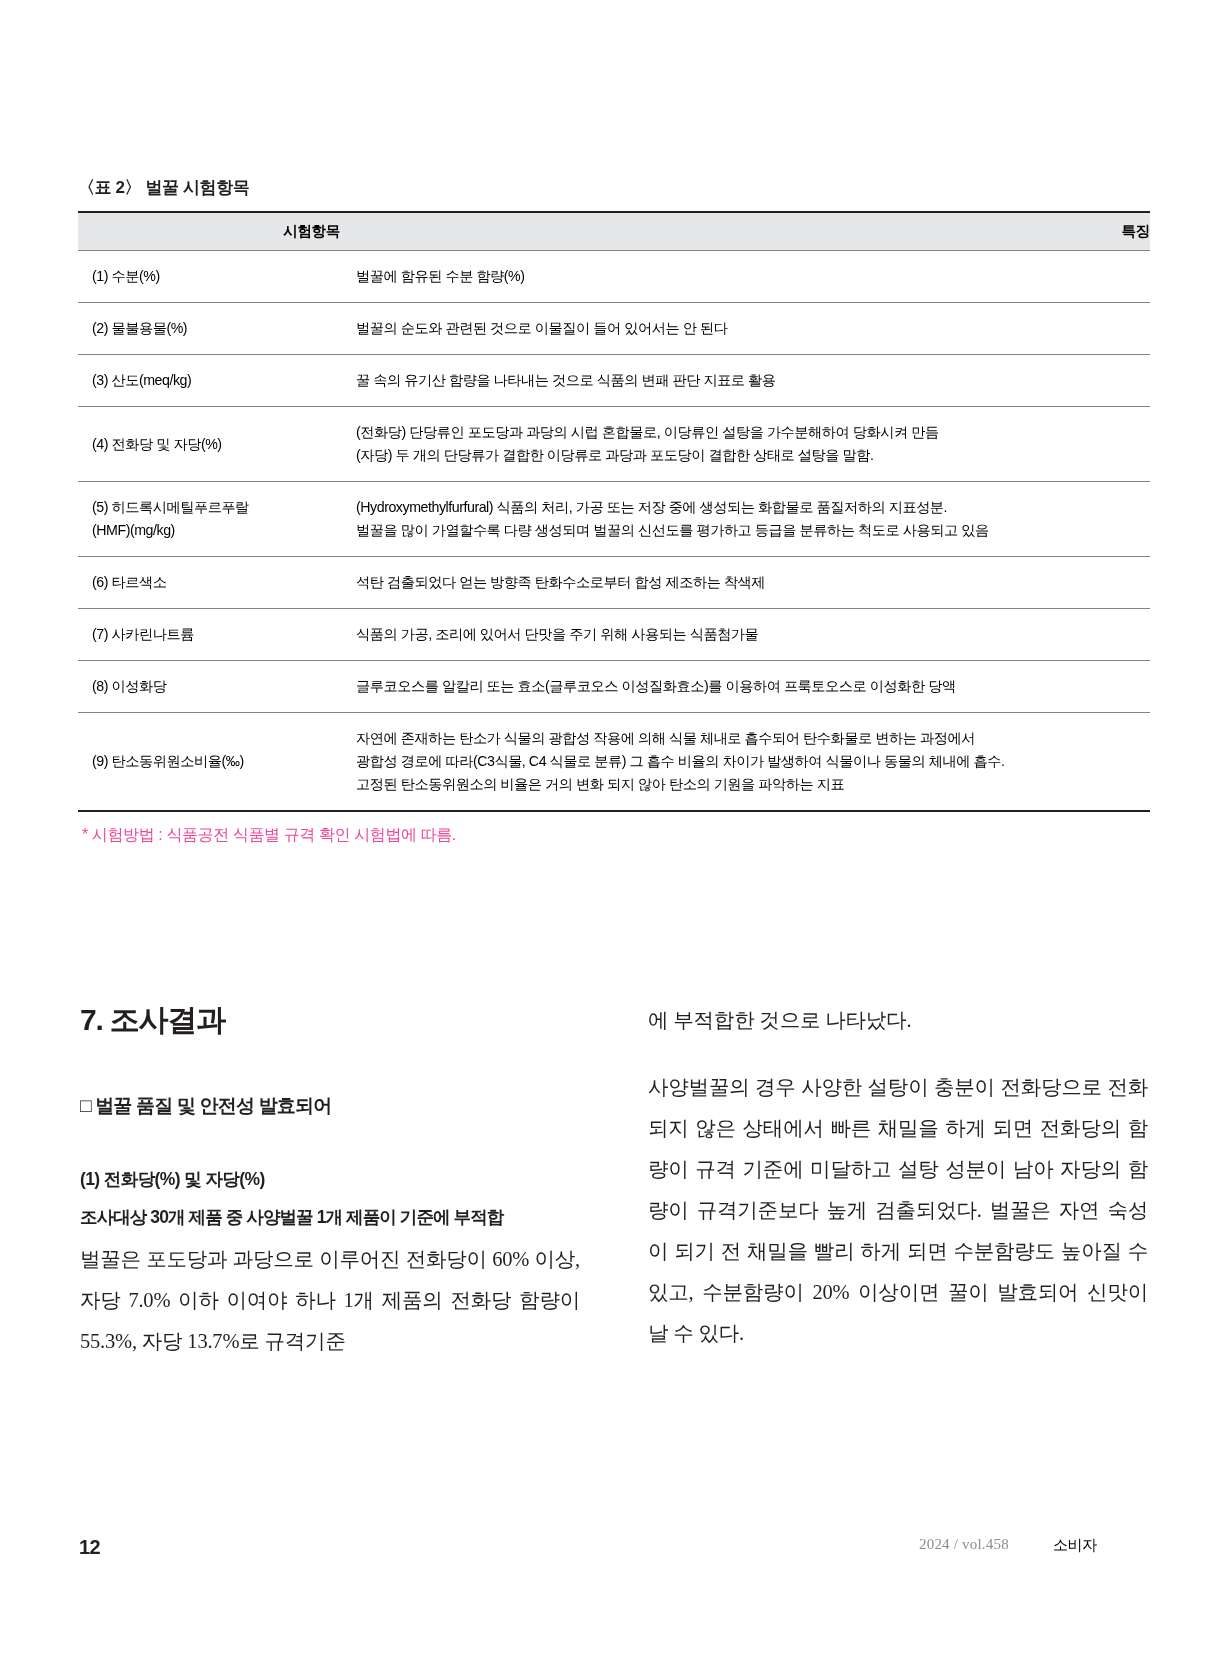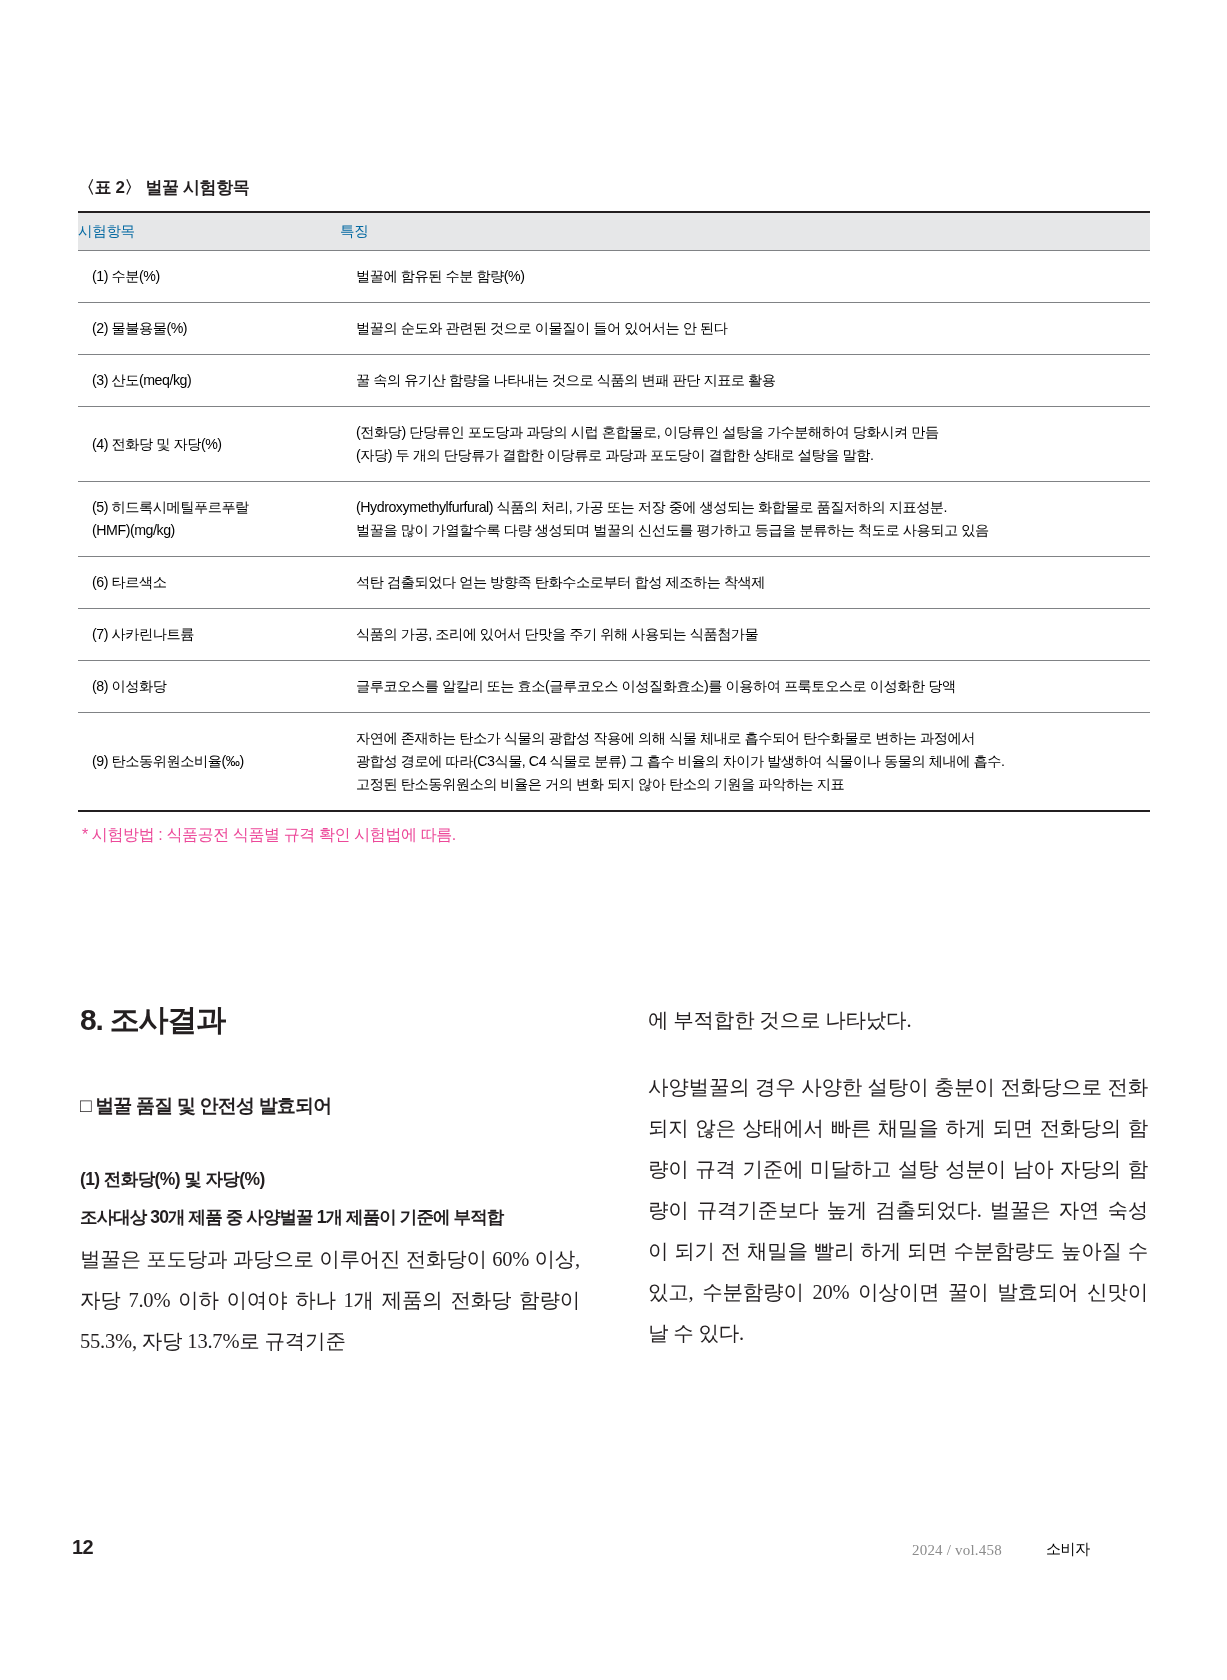--- a/index.html
+++ b/index.html
@@ -40,25 +40,25 @@
   }
 
   table.exam {
     width: 100%;
     border-collapse: collapse;
     table-layout: fixed;
   }
   table.exam thead th {
     background: #e6e7e8;
     font-size: 14.5px;
-    font-weight: 400;
+    font-weight: 700;
     letter-spacing: -0.3px;
     padding: 9px 0 9px 0;
-    text-align: left;
-    color: #0369a1;
+    text-align: right;
+    color: #000000;
     border-top: 2.2px solid #231f20;
     border-bottom: 1.1px solid #808285;
   }
   table.exam thead th.c1 { width: 262px; }
   table.exam tbody td {
     font-size: 14.2px;
     letter-spacing: -0.45px;
     color: #000000;
     border-bottom: 1.1px solid #808285;
     vertical-align: middle;
@@ -131,25 +131,25 @@
     text-justify: inter-character;
     margin: 0 0 26px 0;
     color: #231f20;
   }
   p.body.last { margin-bottom: 16px; }
   .col-right p.body:first-child { margin-top: 0; }
 
   
   .footer {
     position: absolute;
-    left: 72px;
+    left: 79px;
     top: 1536px;
     width: 1070px;
     display: flex;
-    align-items: flex-end;
+    align-items: flex-start;
   }
   .page-number {
     font-size: 20px;
     font-weight: 800;
     color: #231f20;
     letter-spacing: -0.5px;
   }
   .footer-spacer { flex: 1; }
   .issue {
     font-family: "Liberation Serif", "DejaVu Serif", serif;
@@ -223,21 +223,21 @@
 고정된 탄소동위원소의 비율은 거의 변화 되지 않아 탄소의 기원을 파악하는 지표</td>
         </tr>
       </tbody>
     </table>
 
     <div class="footnote">* 시험방법 : 식품공전 식품별 규격 확인 시험법에 따름.</div>
   </div>
 
   <div class="columns">
     <div class="col col-left">
-      <h2 class="section-title">8. 조사결과</h2>
+      <h2 class="section-title">7. 조사결과</h2>
       <h3 class="sub-head">□ 벌꿀 품질 및 안전성 발효되어</h3>
       <h4 class="item-head">(1) 전화당(%) 및 자당(%)</h4>
       <p class="lead">조사대상 30개 제품 중 사양벌꿀 1개 제품이 기준에 부적합</p>
       <p class="body last">벌꿀은 포도당과 과당으로 이루어진 전화당이 60% 이상, 자당 7.0% 이하 이여야 하나 1개 제품의 전화당 함량이 55.3%, 자당 13.7%로 규격기준</p>
     </div>
 
     <div class="col col-right">
       <p class="body">에 부적합한 것으로 나타났다.</p>
       <p class="body last">사양벌꿀의 경우 사양한 설탕이 충분이 전화당으로 전화되지 않은 상태에서 빠른 채밀을 하게 되면 전화당의 함량이 규격 기준에 미달하고 설탕 성분이 남아 자당의 함량이 규격기준보다 높게 검출되었다. 벌꿀은 자연 숙성이 되기 전 채밀을 빨리 하게 되면 수분함량도 높아질 수 있고, 수분함량이 20% 이상이면 꿀이 발효되어 신맛이 날 수 있다.</p>
     </div>

